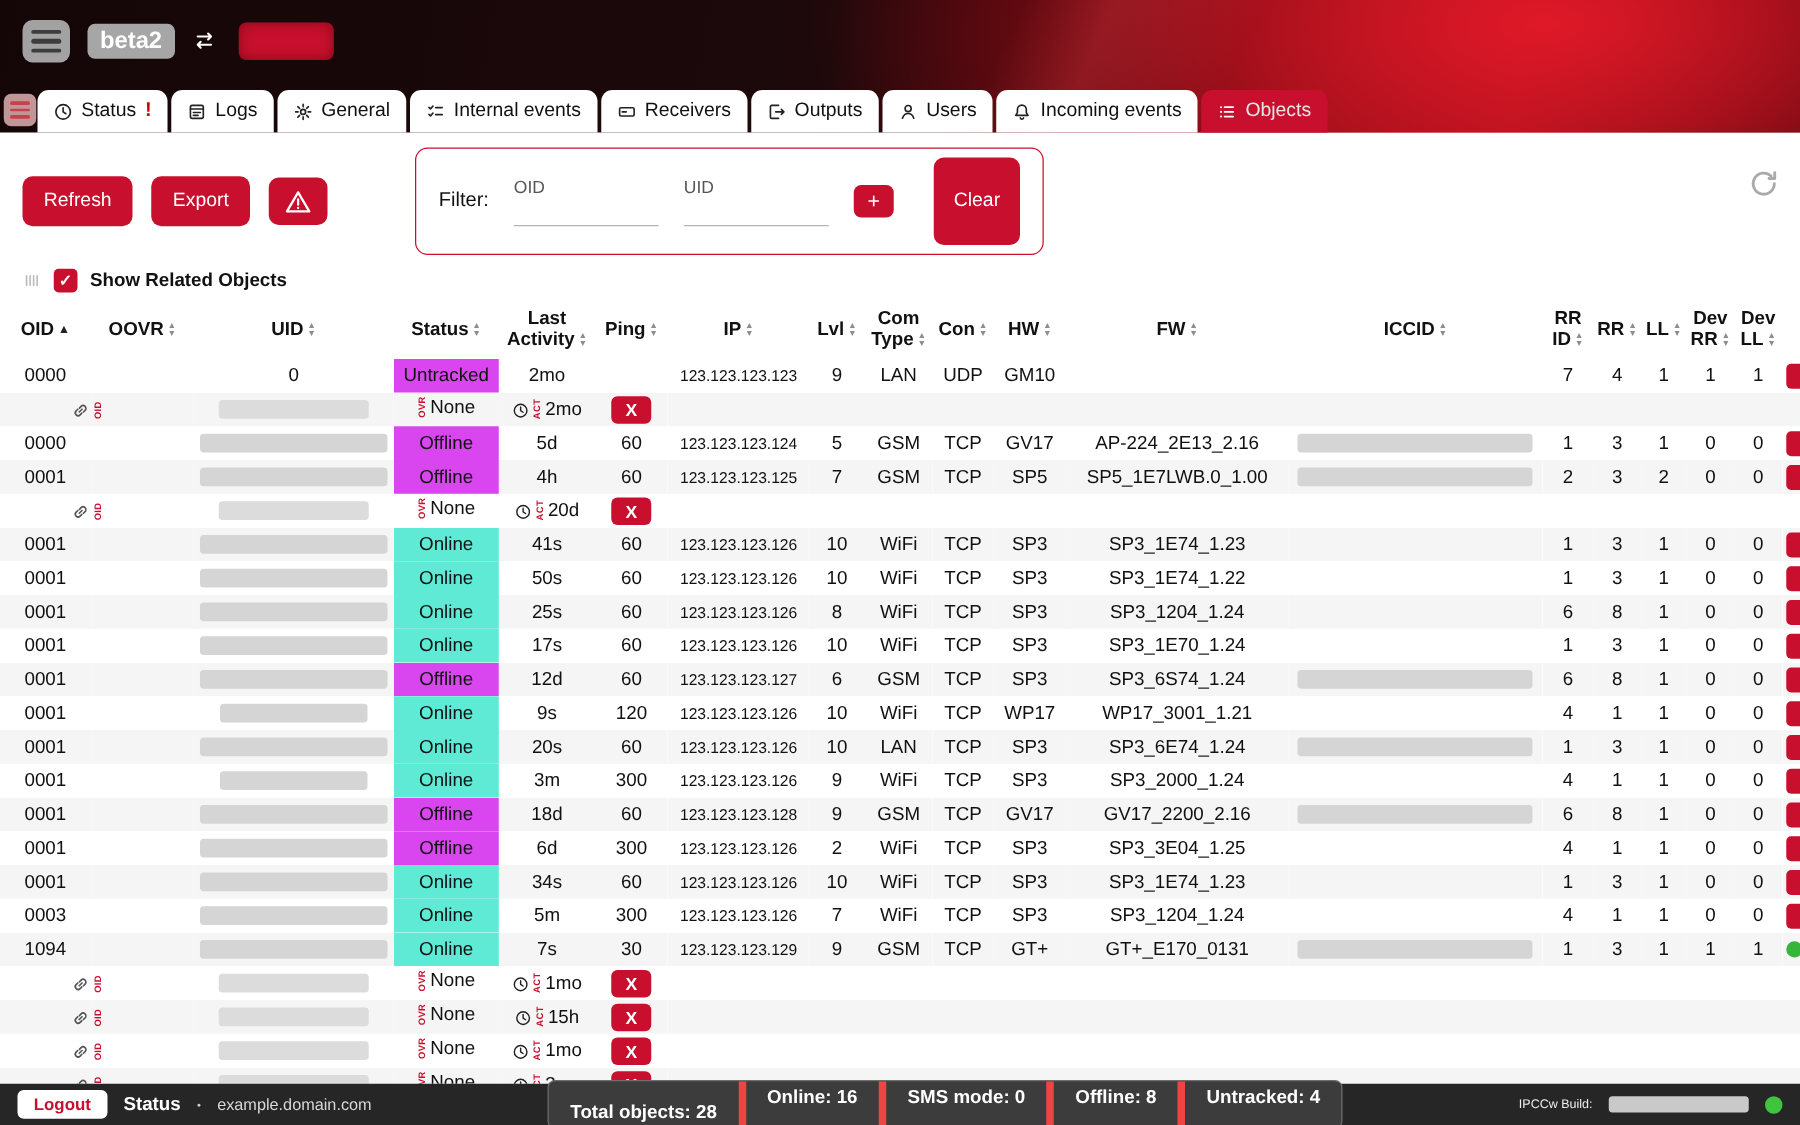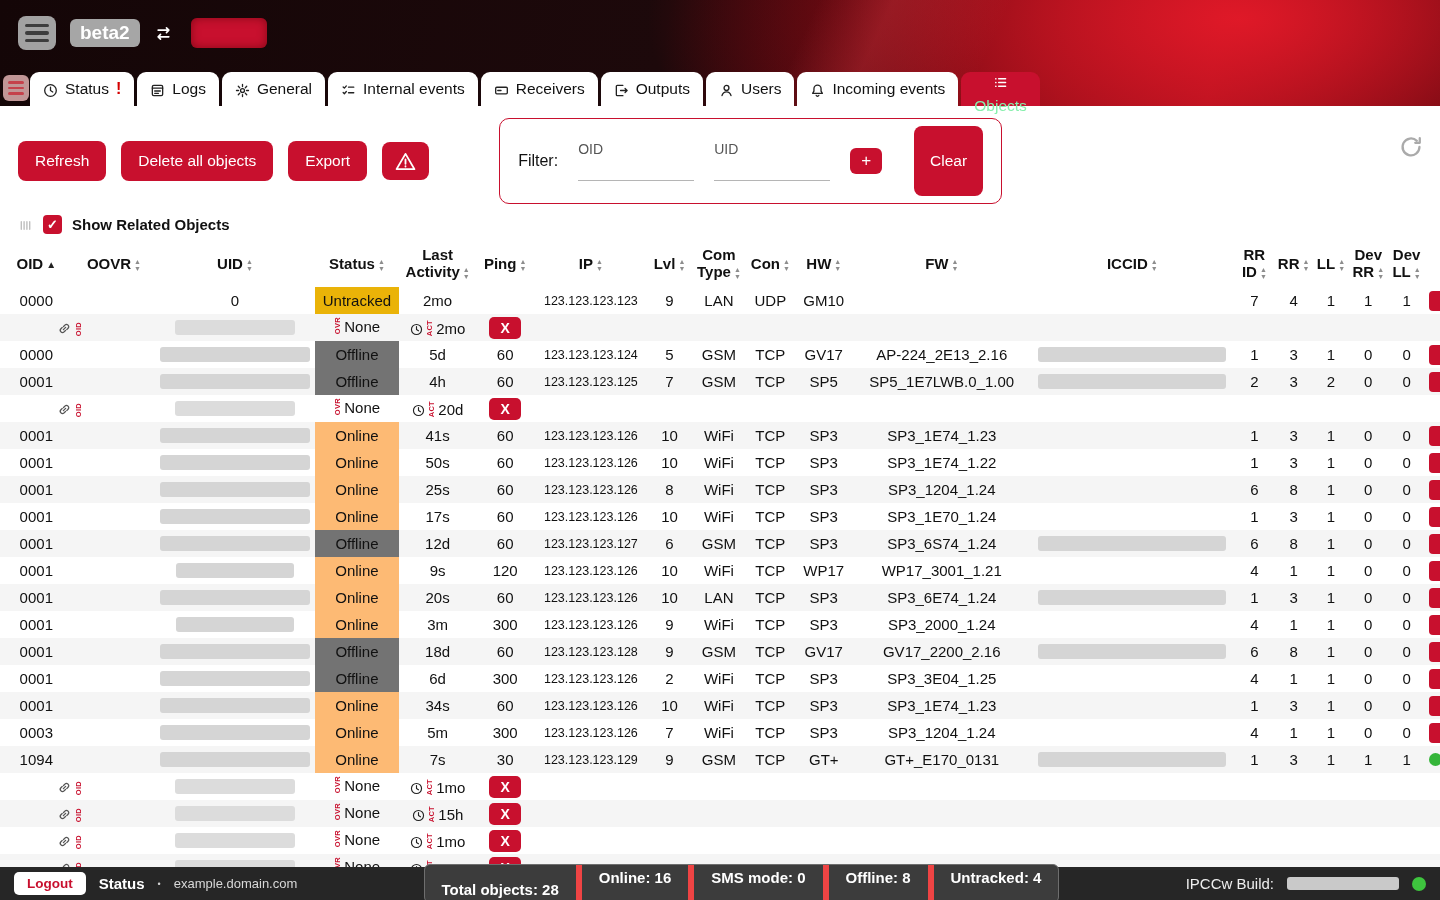--- a/index.html
+++ b/index.html
@@ -29,21 +29,21 @@
   .tabbar { position: absolute; bottom: 0; left: 0; right: 0; height: 36px;
             display: flex; align-items: flex-end; gap: 3px; padding-left: 30px; }
   .ghost-burger { position: absolute; left: 3px; bottom: 5px; width: 26px; height: 26px;
                   border-radius: 6px; background: rgba(251,199,199,.75);
                   display: flex; flex-direction: column; justify-content: center; gap: 3px; padding: 0 5px; }
   .ghost-burger i { display: block; height: 2.5px; background: rgba(200,20,35,.65); border-radius: 2px; }
   .tab { background: #fff; border-radius: 9px 9px 0 0; height: 34px; display: flex;
          align-items: center; gap: 7px; padding: 0 13px; font-size: 15.5px; color: #111;
          cursor: pointer; white-space: nowrap; }
   .tab .icon { font-size: 15px; color: #222; }
-  .tab.active { background: #c8102e; color: #86efac; flex-direction: column; }
+  .tab.active { background: #c8102e; color: #e5e5e5; }
   .tab.active .icon { color: #fff; }
   .tab .alert { color: #d40000; font-weight: bold; font-size: 16px; }
 
   
   .content { height: 761px; overflow: hidden; }
 
   .toolbar { display: flex; align-items: center; gap: 15px; padding: 12px 18px 10px; position: relative; }
   .btn { background: #c8102e; color: #fff; border-radius: 8px; padding: 11px 17px; font-size: 15.5px; }
   .btn.warn { padding: 8px 13px; font-size: 19px; line-height: 1; }
   .btn.warn .icon { color: #fff; font-size: 21px; }
@@ -68,23 +68,23 @@
   table { width: 100%; border-collapse: collapse; table-layout: fixed; }
   thead th { height: 46px; font-size: 15px; font-weight: bold; color: #111; text-align: center;
              vertical-align: middle; line-height: 1.12; padding: 2px 1px; cursor: pointer; }
   .sort { display: inline-block; vertical-align: middle; margin-left: 3px; line-height: 0; }
   .sort i { display: block; font-style: normal; font-size: 7px; line-height: 7px; color: #8d8d8d; }
   .sort.asc i { font-size: 10px; line-height: 10px; color: #222; }
   tbody td { height: 27px; padding: 0 3px; font-size: 15px; color: #111; text-align: center;
              vertical-align: middle; overflow: hidden; white-space: nowrap; }
   tbody tr:nth-child(even) { background: #f5f5f5; }
   td.ip { font-size: 12.5px; margin-top: 16px; }
-  td.st-Online { background: #fdba74; }
-  td.st-Offline { background: #737373; }
-  td.st-Untracked { background: #eab308; }
+  td.st-Online { background: #5eead4; }
+  td.st-Offline { background: #d946ef; }
+  td.st-Untracked { background: #d946ef; }
   .blur { background: #d5d5d5; border-radius: 3px; height: 15px; margin: 0 auto; }
   .blur.uid { width: 150px; }
   .blur.uid.short { width: 118px; }
   .blur.iccid { width: 188px; }
   .blur.rel { width: 120px; background: #dcdcdc; }
   .actbar { width: 13px; height: 20px; background: #c8102e; border-radius: 4px 0 0 4px; margin-left: auto; }
   .actdot { width: 13px; height: 13px; border-radius: 50%; background: #35b53a; margin-left: auto; }
   td.rel-link { text-align: right; color: #555; font-size: 15px; padding-right: 1px; }
   td.rel-oidb { text-align: left; padding-left: 2px; }
   .vtext { writing-mode: vertical-rl; transform: rotate(180deg); font-size: 7.5px; font-weight: bold;
@@ -99,21 +99,21 @@
             display: flex; align-items: center; padding: 0 14px; gap: 13px; color: #fff; }
   .logout { background: #fff; color: #c8102e; font-weight: bold; border-radius: 5px;
             padding: 4px 13px; font-size: 13.5px; }
   .admin { font-weight: bold; font-size: 15px; }
   .fdot { color: #cfcfcf; font-size: 9px; }
   .domain { color: #d8d8d8; font-size: 13px; }
   .stats { display: flex; background: #3c3c3c; border: 1px solid #6e6e6e; border-radius: 6px;
            overflow: hidden; margin: 0 auto; }
   .stat { padding: 4px 17px; font-size: 15px; font-weight: bold; border-left: 6px solid #ef4444; white-space: nowrap; }
   .stat:first-child { border-left: none; margin-top: 12px; }
-  .build-label { font-size: 15px; color: #eee; }
+  .build-label { font-size: 10px; color: #eee; }
   .build-blur { width: 112px; height: 13px; background: #c9c9c9; border-radius: 3px; }
   .build-dot { width: 14px; height: 14px; border-radius: 50%; background: #3ec43e; }
 </style>
 </head>
 <body>
 
 <div class="top">
   <div class="header-row">
     <button class="hamburger">
         <i></i>
@@ -200,21 +200,20 @@
             <path d="M6 4h7.5M6 8h7.5M6 12h7.5"></path>
           </svg></span>
         <span>Objects</span>
       </div>
     </div>
 </div>
 
 <div class="content">
   <div class="toolbar">
     <button class="btn">Refresh</button>
-    <button class="btn">Delete all objects</button>
     <button class="btn">Export</button>
     <button class="btn warn"><span class="icon"><svg viewBox="0 0 16 16" width="1em" height="1em" fill="none" stroke="currentColor" stroke-width="1.4" stroke-linecap="round" stroke-linejoin="round">
             <path d="M8 2.2L14.8 13.8H1.2z"></path>
             <path d="M8 6.5v3.2M8 11.6v.2"></path>
           </svg></span></button>
     <div class="filterbox">
       <span class="flabel">Filter:</span>
       <div class="ffield">
         <label>OID</label>
         <input value="" style="">

